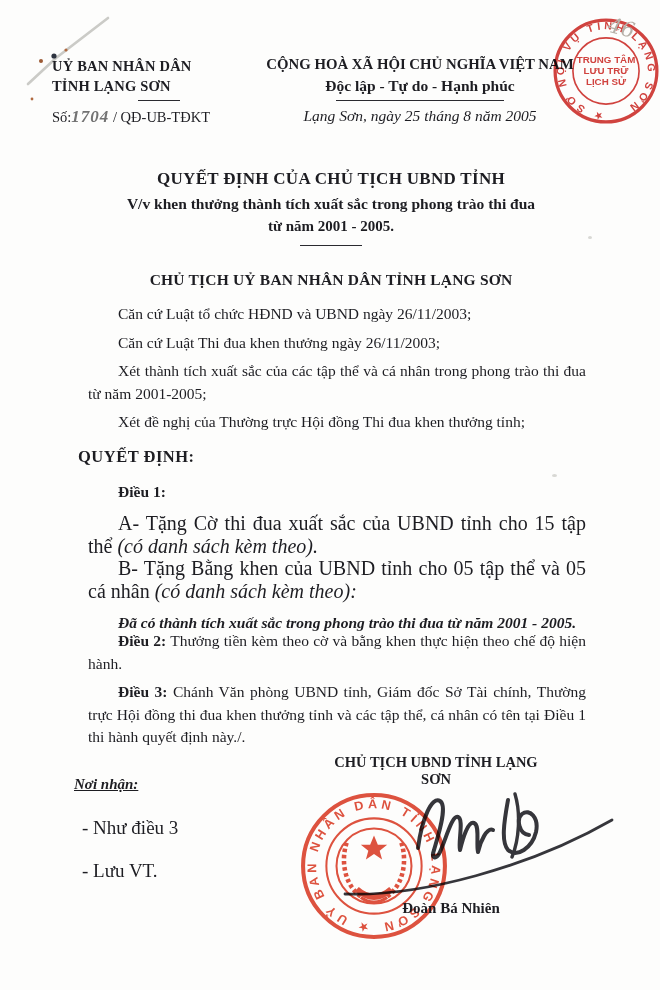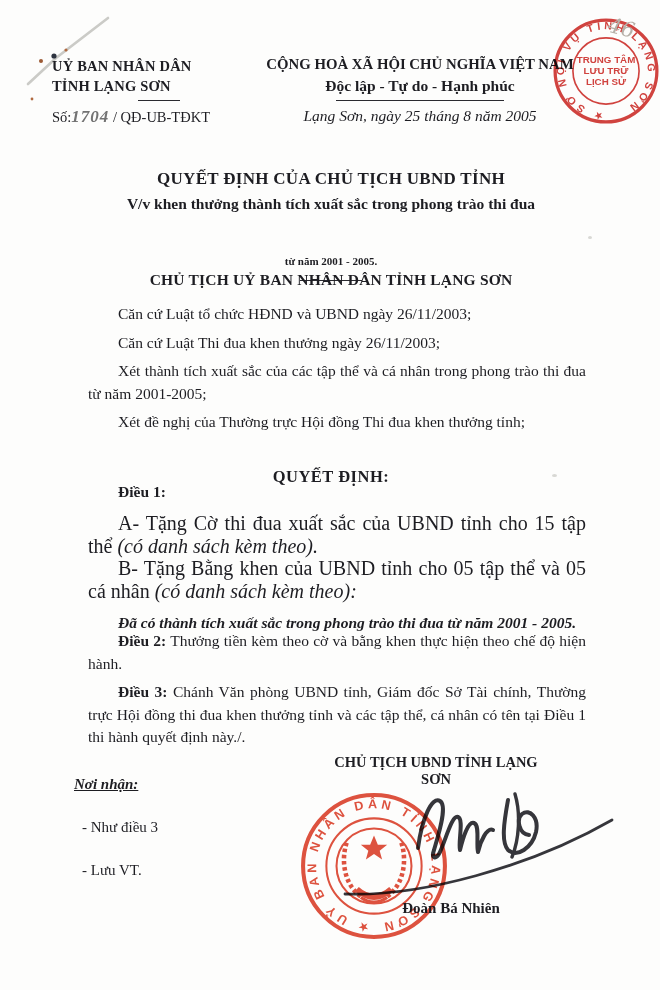--- a/index.html
+++ b/index.html
@@ -17,38 +17,38 @@
   .rep{left:262px;top:54px;width:316px;text-align:center;}
   .rep .l1{font-weight:bold;font-size:14.8px;line-height:21px;}
   .rep .l2{font-weight:bold;font-size:15.5px;line-height:22px;}
   .rep .rule{width:168px;height:0;border-top:1.6px solid #2a2a30;margin:3px auto 6px;}
   .rep .date{font-style:italic;font-size:15.5px;margin-top:2px;}
   .pencil{left:608px;top:16px;font-size:21px;font-style:italic;color:#b6b0a8;transform:rotate(14deg);font-family:"DejaVu Serif",serif;}
   
   .title{left:78px;top:167px;width:506px;text-align:center;}
   .title .t1{font-weight:bold;font-size:17px;line-height:24px;letter-spacing:.3px;}
   .title .t2{font-weight:bold;font-size:15.5px;line-height:22px;margin-top:2px;}
-  .title .t3{font-weight:bold;font-size:11px;line-height:22px;margin-top:35px;}
+  .title .t3{font-weight:bold;font-size:15px;line-height:22px;}
   .title .rule{width:62px;height:0;border-top:1.8px solid #2a2a30;margin:8px auto 0;}
   .authority{left:78px;top:271px;width:506px;text-align:center;font-weight:bold;font-size:15.5px;letter-spacing:.2px;}
   
   .recitals{left:88px;top:303px;width:498px;}
   .recitals p{margin:0 0 6px;font-size:15.5px;line-height:22.5px;text-align:justify;text-indent:30px;}
-  .decision{left:78px;top:447px;width:506px;text-align:center;font-weight:bold;font-size:16.5px;letter-spacing:.5px;margin-top:20px;}
+  .decision{left:78px;top:447px;width:506px;font-weight:bold;font-size:16.5px;letter-spacing:.5px;}
   .art1{left:88px;top:481px;width:498px;}
   .art1 .lbl{font-weight:bold;font-size:15.5px;line-height:22px;margin:0 0 9px;text-indent:30px;}
   .art1 p.item{margin:0;font-size:20px;line-height:22.5px;text-align:justify;text-indent:30px;}
   .art1 p.ach{margin:10px 0 0;font-weight:bold;font-style:italic;font-size:15.5px;line-height:22.5px;text-indent:30px;}
   .para{position:absolute;left:88px;width:498px;margin:0;font-size:15.5px;line-height:22.5px;text-align:justify;text-indent:30px;}
   .para b{font-weight:bold;}
   
   .sigtitle{left:318px;top:754px;width:236px;text-align:center;font-weight:bold;font-size:14.5px;}
   .recipients{left:74px;top:776px;width:170px;}
   .recipients .head{font-weight:bold;font-style:italic;font-size:15px;text-decoration:underline;margin-bottom:20px;}
-  .recipients .it{font-size:15px;line-height:17px;padding-left:8px;margin-top:26px;}
+  .recipients .it{font-size:19px;line-height:17px;padding-left:8px;margin-top:26px;}
   .signername{left:348px;top:900px;width:206px;text-align:center;font-weight:bold;font-size:15px;}
   
   .stampsvg{mix-blend-mode:multiply;opacity:.93;}
   .stampsvg circle,.stampsvg .wreath,.stampsvg .cog{fill:none;}
   .stampsvg text{font-family:"Liberation Sans","DejaVu Sans",sans-serif;font-weight:bold;}
   .sigsvg path{fill:none;stroke-linecap:round;stroke-linejoin:round;}
   .smudge{position:absolute;background:#d8d8d4;border-radius:50%;}
 </style>
 </head>
 <body>

